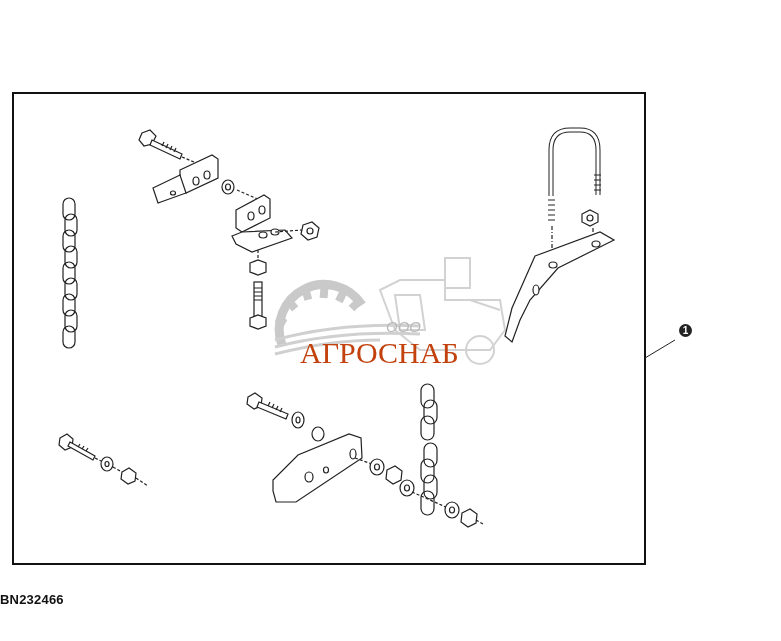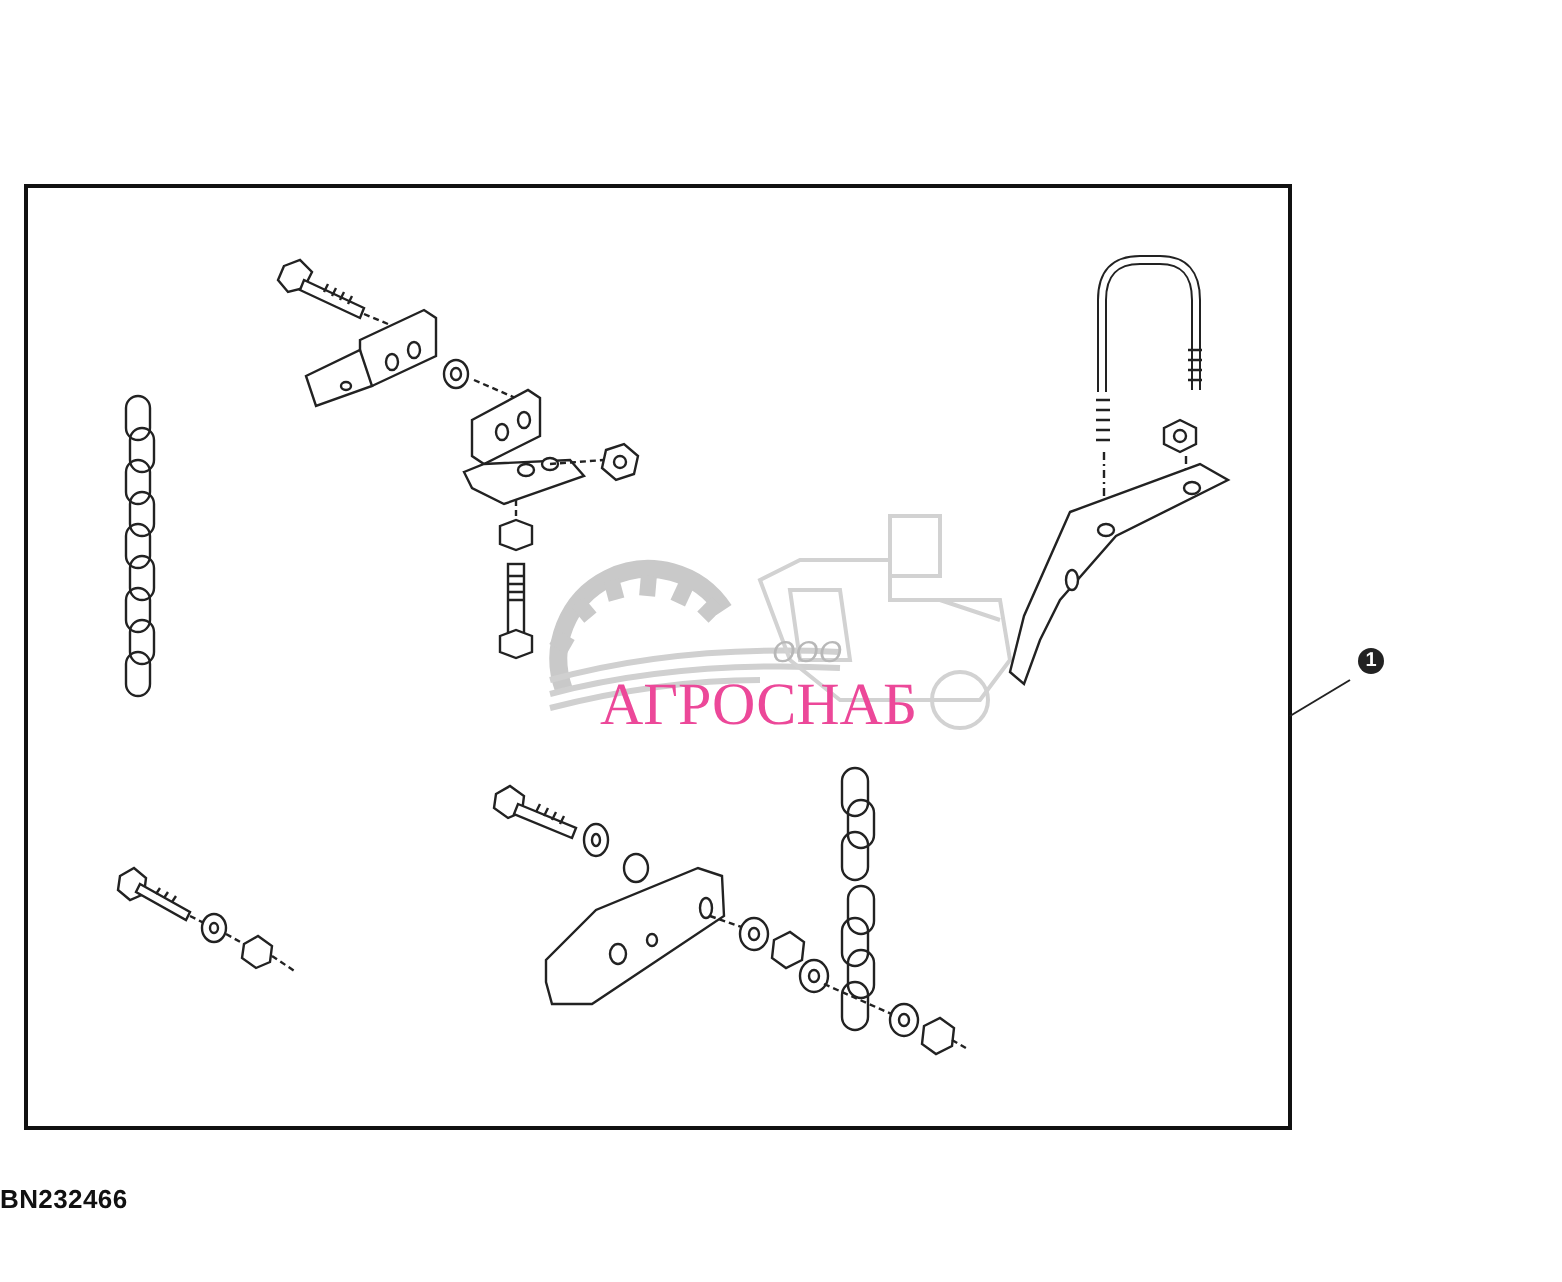--- a/index.html
+++ b/index.html
@@ -1,21 +1,21 @@
 <!DOCTYPE html>
 <html><head>
 <meta charset="utf-8">
 <style>
   html, body { margin:0; padding:0; background:#ffffff; }
   body { width:781px; height:641px; position:relative; overflow:hidden; font-family:"Liberation Sans", sans-serif; }
   #frame { position:absolute; left:12px; top:92px; width:630px; height:469px; border:2px solid #111; box-sizing:content-box; }
   #art { position:absolute; left:0; top:0; width:781px; height:641px; }
   #fig-id { position:absolute; left:0px; top:592px; font-size:13px; font-weight:bold; color:#111; letter-spacing:0.2px; }
   #callout-num { position:absolute; left:679px; top:324px; width:13px; height:13px; border-radius:50%; background:#222; color:#fff; font-size:10px; font-weight:bold; line-height:13px; text-align:center; }
-  #wm-text { position:absolute; left:300px; top:336px; font-family:"Liberation Serif", serif; font-size:30px; color:#ec4899; letter-spacing:0px; }
+  #wm-text { position:absolute; left:300px; top:336px; font-family:"Liberation Serif", serif; font-size:30px; color:#c2410c; letter-spacing:0px; }
   #wm-ooo { position:absolute; left:386px; top:318px; font-family:"Liberation Sans", sans-serif; font-size:15px; color:#b8b8b8;font-style:italic; }
 </style>
 </head>
 <body>
 
 <div id="frame"></div>
 
 <svg id="art" viewBox="0 0 781 641" xmlns="http://www.w3.org/2000/svg">
 
   <g fill="none" stroke="#c9c9c9" stroke-width="9">

